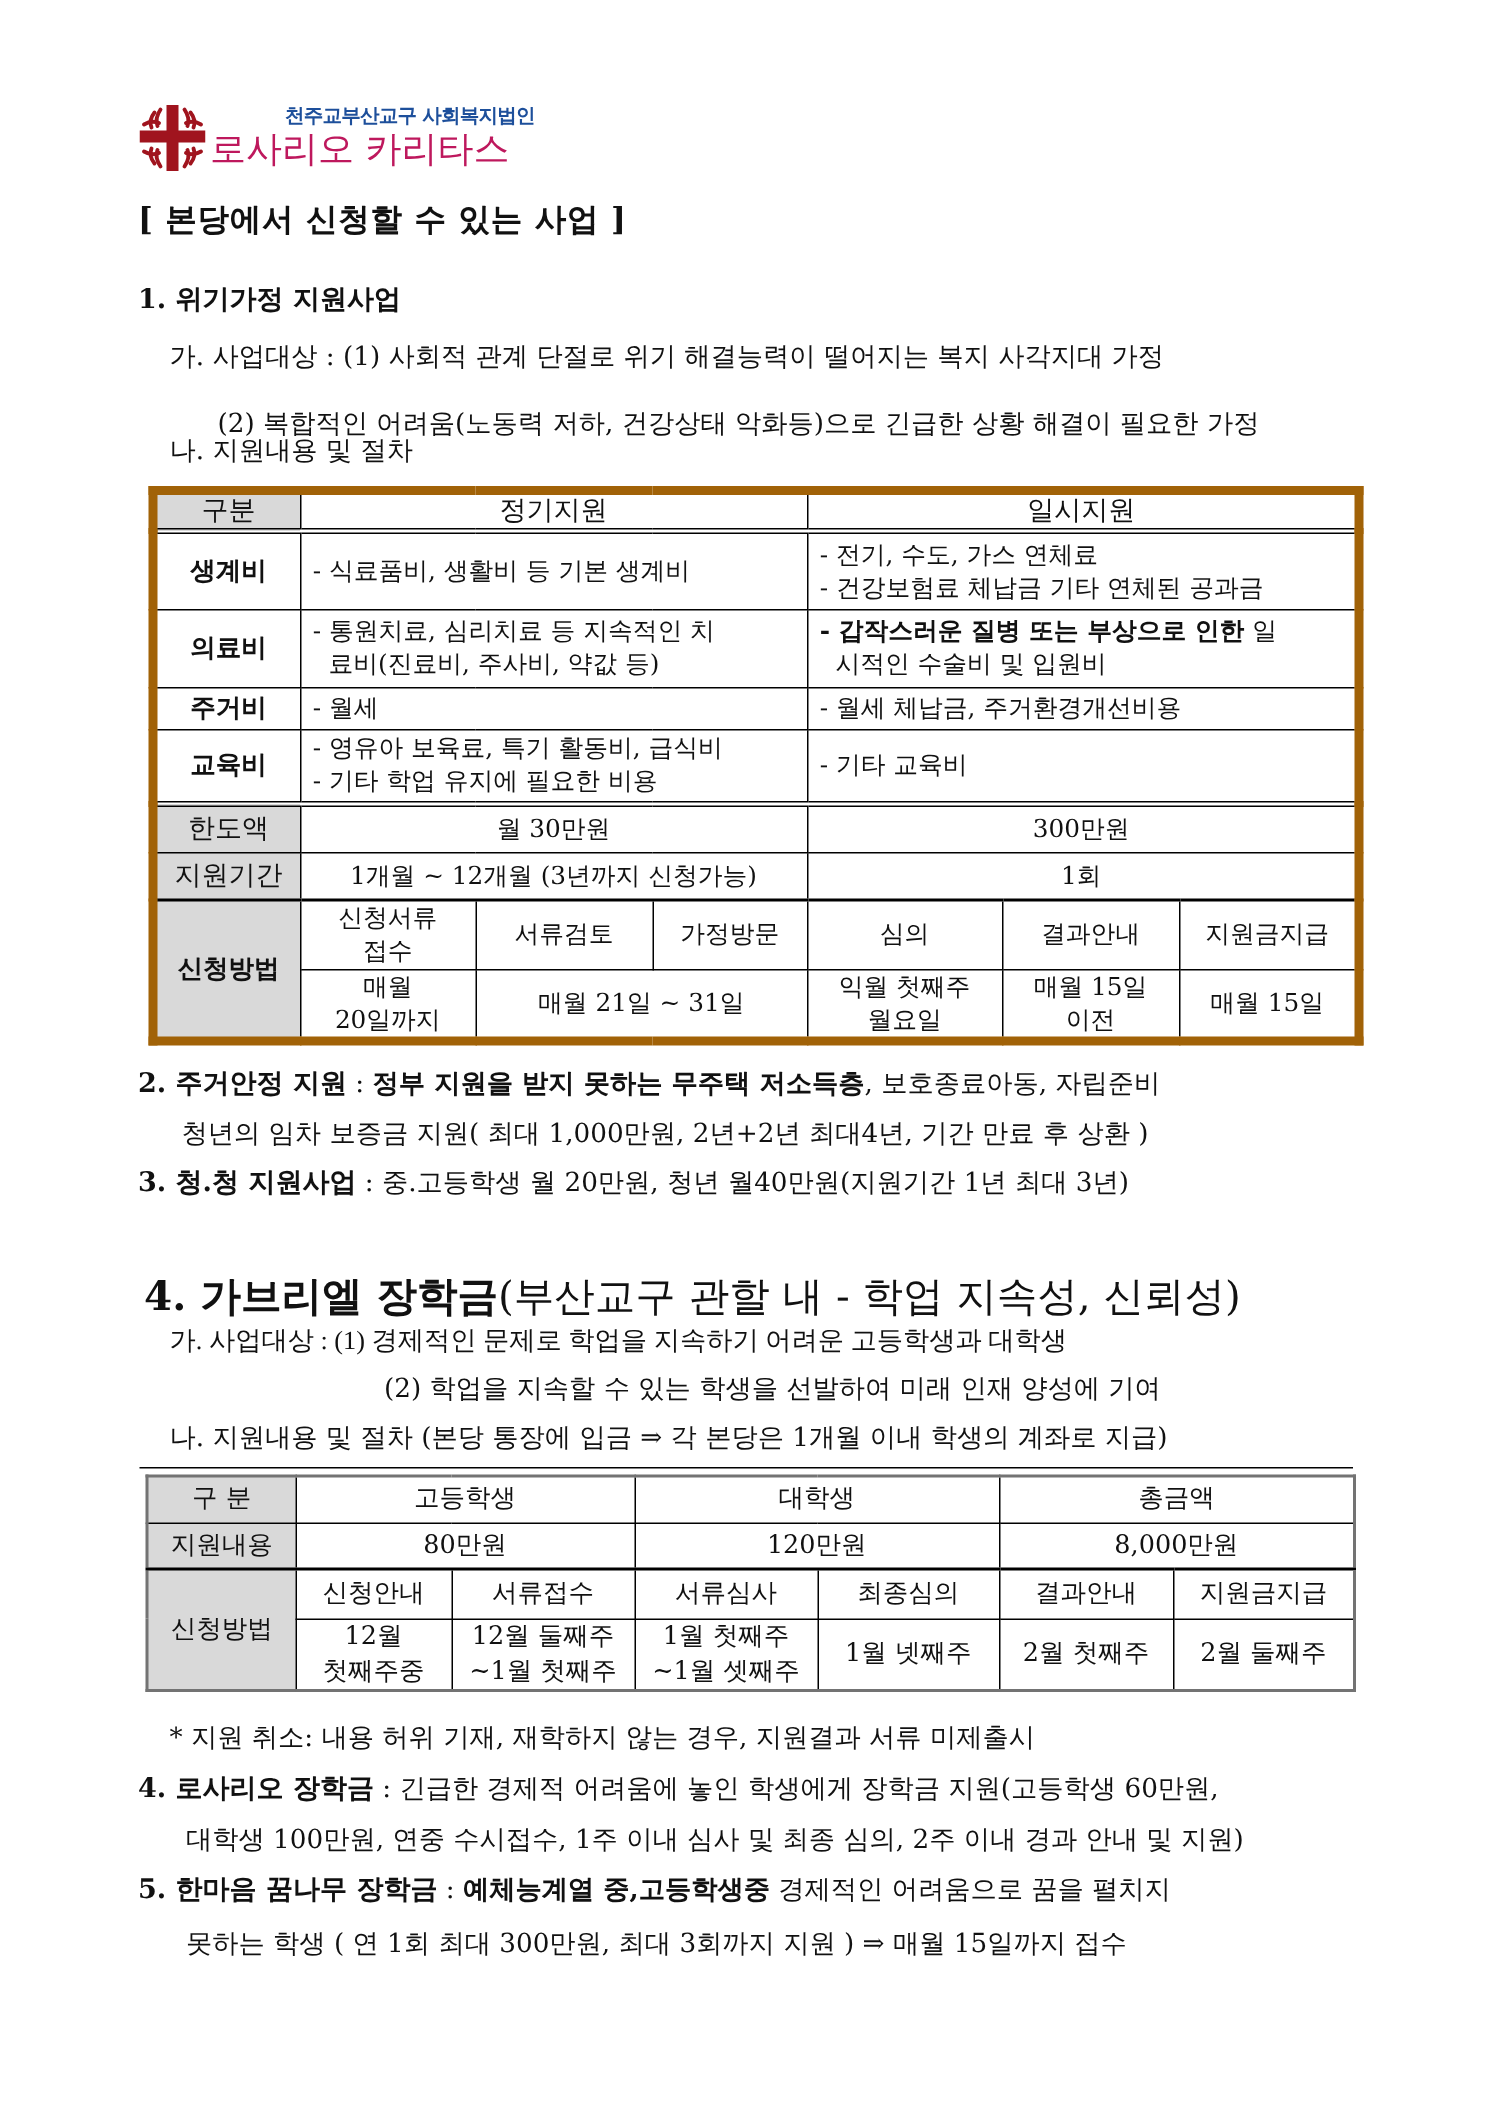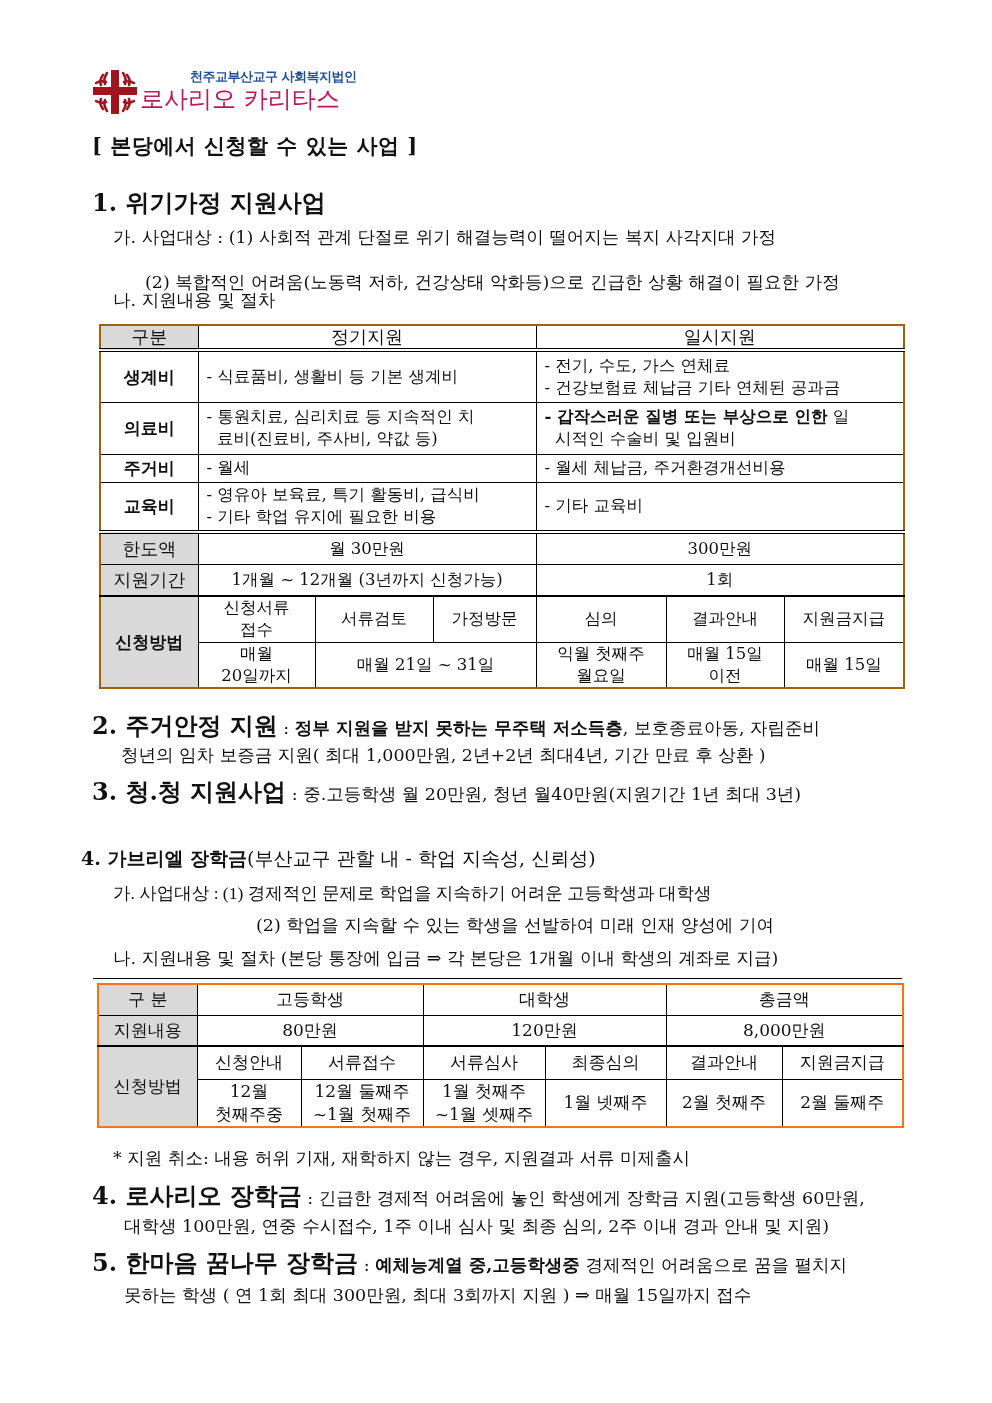--- a/index.html
+++ b/index.html
@@ -6,36 +6,36 @@
   body { width: 992px; height: 1403px; position: relative; overflow: hidden;
          font-family: "DejaVu Serif", "Liberation Serif", serif; color: #111; }
   .abs { position: absolute; }
   .logo-cross { left: 93px; top: 70px; width: 44px; height: 44px; }
   .logo-sub { left: 190px; top: 68px; font-family: "DejaVu Sans", sans-serif; font-weight: bold;
               font-size: 13px; color: #1d4f9b; letter-spacing: -0.5px; }
   .logo-main { left: 140px; top: 83px; font-family: "DejaVu Sans", sans-serif; font-size: 24px;
                color: #be185d; letter-spacing: 0px; }
   .txt { white-space: nowrap; }
   .h-bracket { left: 92px; top: 132px; font-size: 21px; font-weight: bold; letter-spacing: 0.5px; }
-  .h1 { font-size: 24px; font-weight: bold; }
+  .h1 { font-size: 18px; font-weight: bold; }
   .line { font-size: 17.5px; }
   .b { font-weight: bold; }
 
   table { border-collapse: collapse; position: absolute; table-layout: fixed; }
   td, th { border: 1px solid #000; text-align: center; vertical-align: middle; padding: 0 4px;
            line-height: 22px; }
-  .t1 { left: 99px; top: 324px; width: 804px; border: 2px solid #a16207; font-size: 16.5px; }
+  .t1 { left: 99px; top: 324px; width: 804px; border: 6px solid #a16207; font-size: 16.5px; }
   .t1 .gray { background: #d9d9d9; }
   .t1 .rowhead { font-family: "DejaVu Sans", sans-serif; font-weight: bold; font-size: 17px; }
   .t1 .lft { text-align: left; padding-left: 8px; }
   .t1 .dbl-bottom { border-bottom: 4px double #000; }
   .t1 .thick-top { border-top: 2px solid #000; }
   .t1 .hdr { font-size: 18px; }
 
-  .t2 { left: 97px; top: 983px; width: 805px; border: 2px solid #f97316; font-size: 17px; }
+  .t2 { left: 97px; top: 983px; width: 805px; border: 2px solid #737373; font-size: 17px; }
   .t2 .gray { background: #d9d9d9; }
   .t2 .thick-top { border-top: 2px solid #000; margin-top: 40px; }
   .t2 td { line-height: 23px; }
   .topline { left: 93px; top: 978px; width: 809px; height: 0; border-top: 1px solid #000; }
 </style>
 </head>
 <body>
 
 <svg class="abs logo-cross" viewBox="0 0 44 44">
   <g fill="#a0141e">
@@ -152,21 +152,21 @@
 
 <div class="abs txt line" style="left:92px; top:710px;">
   <span class="h1">2. 주거안정 지원</span><span> : </span><span class="b">정부 지원을 받지 못하는 무주택 저소득층</span><span>, 보호종료아동, 자립준비</span>
 </div>
 <div class="abs txt line" style="left:121px; top:743px;">청년의 임차 보증금 지원( 최대 1,000만원, 2년+2년 최대4년, 기간 만료 후 상환 )</div>
 
 <div class="abs txt line" style="left:92px; top:776px;">
   <span class="h1">3. 청.청 지원사업</span><span> : 중.고등학생 월 20만원, 청년 월40만원(지원기간 1년 최대 3년)</span>
 </div>
 
-<div class="abs txt" style="left:81px; top:846px; font-size:19px;text-align:center;">
+<div class="abs txt" style="left:96px; top:846px; font-size:27px;text-align:center;">
   <span class="b">4. 가브리엘 장학금</span><span>(부산교구 관할 내 - 학업 지속성, 신뢰성)</span>
 </div>
 <div class="abs txt line" style="left:113px; top:881px;font-family:Liberation Serif, serif;">가. 사업대상 : (1) 경제적인 문제로 학업을 지속하기 어려운 고등학생과 대학생</div>
 <div class="abs txt line" style="left:256px; top:913px;">(2) 학업을 지속할 수 있는 학생을 선발하여 미래 인재 양성에 기여</div>
 <div class="abs txt line" style="left:113px; top:946px;">나. 지원내용 및 절차 (본당 통장에 입금 ⇒ 각 본당은 1개월 이내 학생의 계좌로 지급)</div>
 
 <div class="abs topline"></div>
 <table class="t2">
   <colgroup>
     <col style="width:99px">

